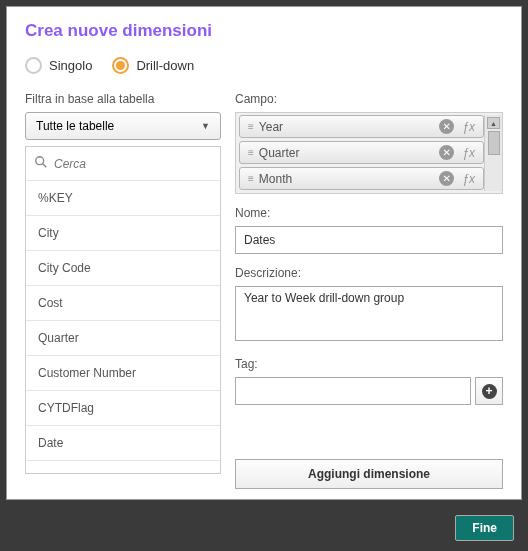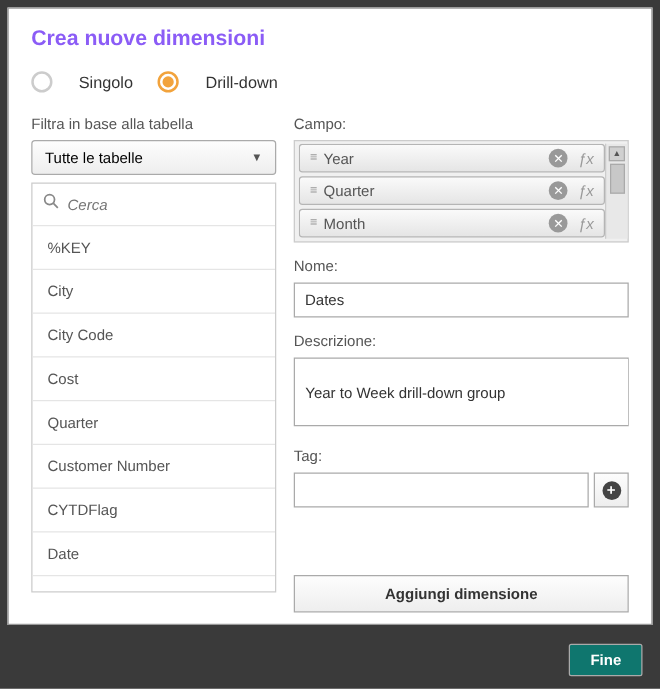--- a/index.html
+++ b/index.html
@@ -1,21 +1,21 @@
 <!DOCTYPE html>
 <html><head>
 <meta charset="utf-8">
 <style>
 * { box-sizing: border-box; margin: 0; padding: 0; }
 body { font-family: Arial, sans-serif; background: #3a3a3a; width: 528px; height: 551px; overflow: hidden; }
 .dialog { background: #fff; margin: 6px; height: 494px; border: 1px solid #999; }
 .content { padding: 14px 18px 10px; }
 .title { font-size: 17px; font-weight: bold; color: #8b5cf6; margin-bottom: 16px; }
 .radio-row { display: flex; gap: 20px; align-items: center; margin-bottom: 18px; }
-.radio-opt { display: flex; align-items: center; gap: 21px; font-size: 13px; color: #333; cursor: pointer; }
+.radio-opt { display: flex; align-items: center; gap: 7px; font-size: 13px; color: #333; cursor: pointer; }
 .radio-c { width: 17px; height: 17px; border-radius: 50%; border: 2px solid #ccc; position: relative; }
 .radio-c.sel { border-color: #f2a33c; }
 .radio-c.sel::after { content: ''; position: absolute; width: 9px; height: 9px; background: #f2a33c; border-radius: 50%; top: 2px; left: 2px; }
 .cols { display: flex; gap: 14px; }
 .col-l { width: 196px; }
 .col-r { flex: 1; }
 .lbl { font-size: 12px; color: #555; margin-bottom: 6px; display: block; }
 .dd { width: 100%; height: 28px; border: 1px solid #aaa; border-radius: 3px; background: linear-gradient(#fdfdfd,#eee); padding: 13px 10px; font-size: 12px; font-weight: normal; display: flex; align-items: center; justify-content: space-between; cursor: pointer; }
 .dd-arr { font-size: 9px; color: #555; }
 .list { border: 1px solid #ccc; margin-top: 6px; height: 328px; overflow: hidden; }
@@ -27,21 +27,21 @@
 .pills { flex: 1; overflow: hidden; }
 .pill { background: linear-gradient(#fafafa,#e5e5e5); border: 1px solid #b5b5b5; border-radius: 3px; height: 23px; display: flex; align-items: center; padding: 0 4px 0 8px; margin-bottom: 3px; font-size: 12px; color: #555; }
 .pill-grip { color: #999; font-size: 10px; margin-right: 6px; letter-spacing: -1px; }
 .pill-txt { flex: 1; }
 .pill-x { width: 15px; height: 15px; border-radius: 50%; background: #999; color: #fff; display: flex; align-items: center; justify-content: center; font-size: 10px; cursor: pointer; margin-right: 4px; }
 .pill-fx { font-style: italic; color: #999; font-size: 12px; padding: 0 4px; cursor: pointer; }
 .sbar { width: 18px; background: #e8e8e8; border-left: 1px solid #ccc; display: flex; flex-direction: column; align-items: center; padding: 2px 0; }
 .sbar-btn { width: 13px; height: 12px; background: #d0d0d0; border: 1px solid #aaa; font-size: 7px; display: flex; align-items: center; justify-content: center; color: #555; cursor: pointer; }
 .sbar-thumb { width: 12px; height: 24px; background: #c8c8c8; border: 1px solid #aaa; margin-top: 2px; }
 .ti { width: 100%; height: 28px; border: 1px solid #aaa; padding: 0 8px; font-size: 12px; color: #333; outline: none; }
-.ta { width: 100%; height: 55px; border: 1px solid #aaa; padding: 20px 8px; font-size: 12px; color: #333; outline: none; resize: none; font-family: inherit; }
+.ta { width: 100%; height: 55px; border: 1px solid #aaa; padding: 4px 8px; font-size: 12px; color: #333; outline: none; resize: none; font-family: inherit; }
 .tag-row { display: flex; gap: 4px; }
 .tag-add { width: 28px; height: 28px; border: 1px solid #aaa; background: linear-gradient(#fdfdfd,#eee); display: flex; align-items: center; justify-content: center; cursor: pointer; }
 .plus-c { width: 15px; height: 15px; border-radius: 50%; background: #444; color: #fff; display: flex; align-items: center; justify-content: center; font-size: 12px; font-weight: bold; }
 .add-btn { width: 100%; height: 30px; border: 1px solid #aaa; background: linear-gradient(#fdfdfd,#eee); font-size: 12px; font-weight: bold; color: #333; cursor: pointer; margin-top: 42px; }
 .footer { height: 44px; display: flex; align-items: center; justify-content: flex-end; padding: 0 14px; }
 .fine { padding: 5px 16px; border: 1px solid #aaa; background: #0f766e; color: #fff; font-size: 12px; font-weight: bold; cursor: pointer; border-radius: 2px; }
 .sec { margin-bottom: 12px; }
 </style>
 </head>
 <body>

